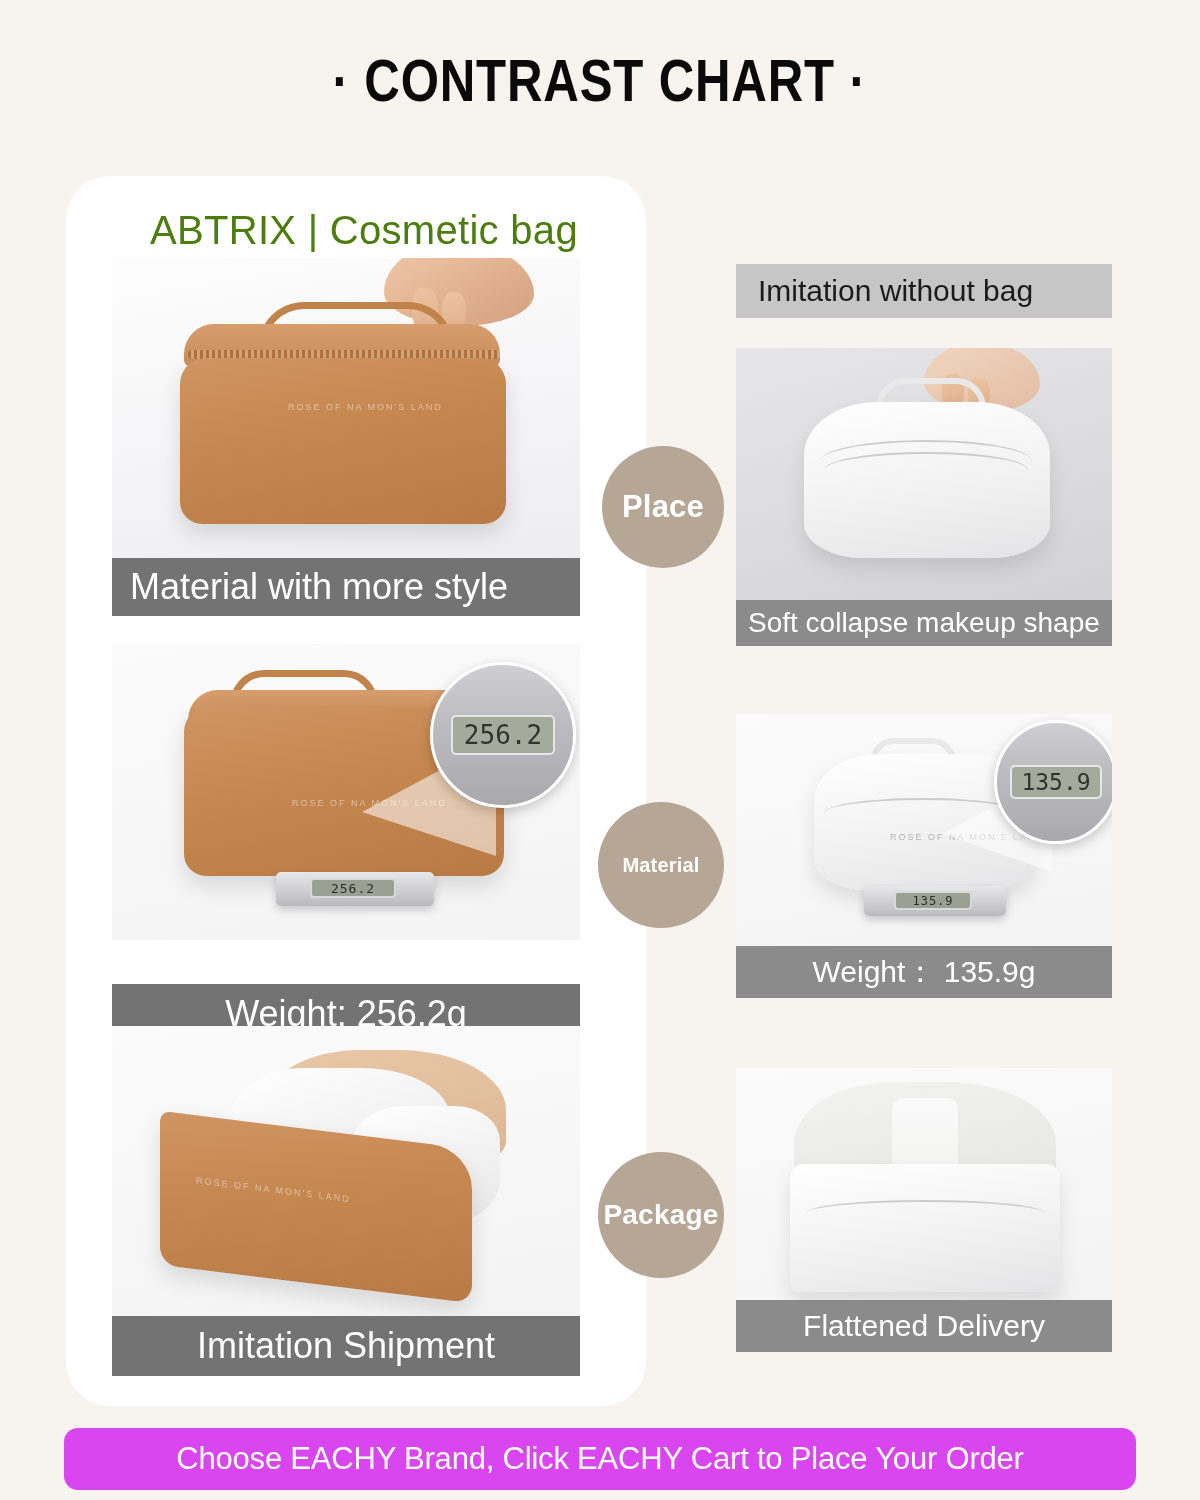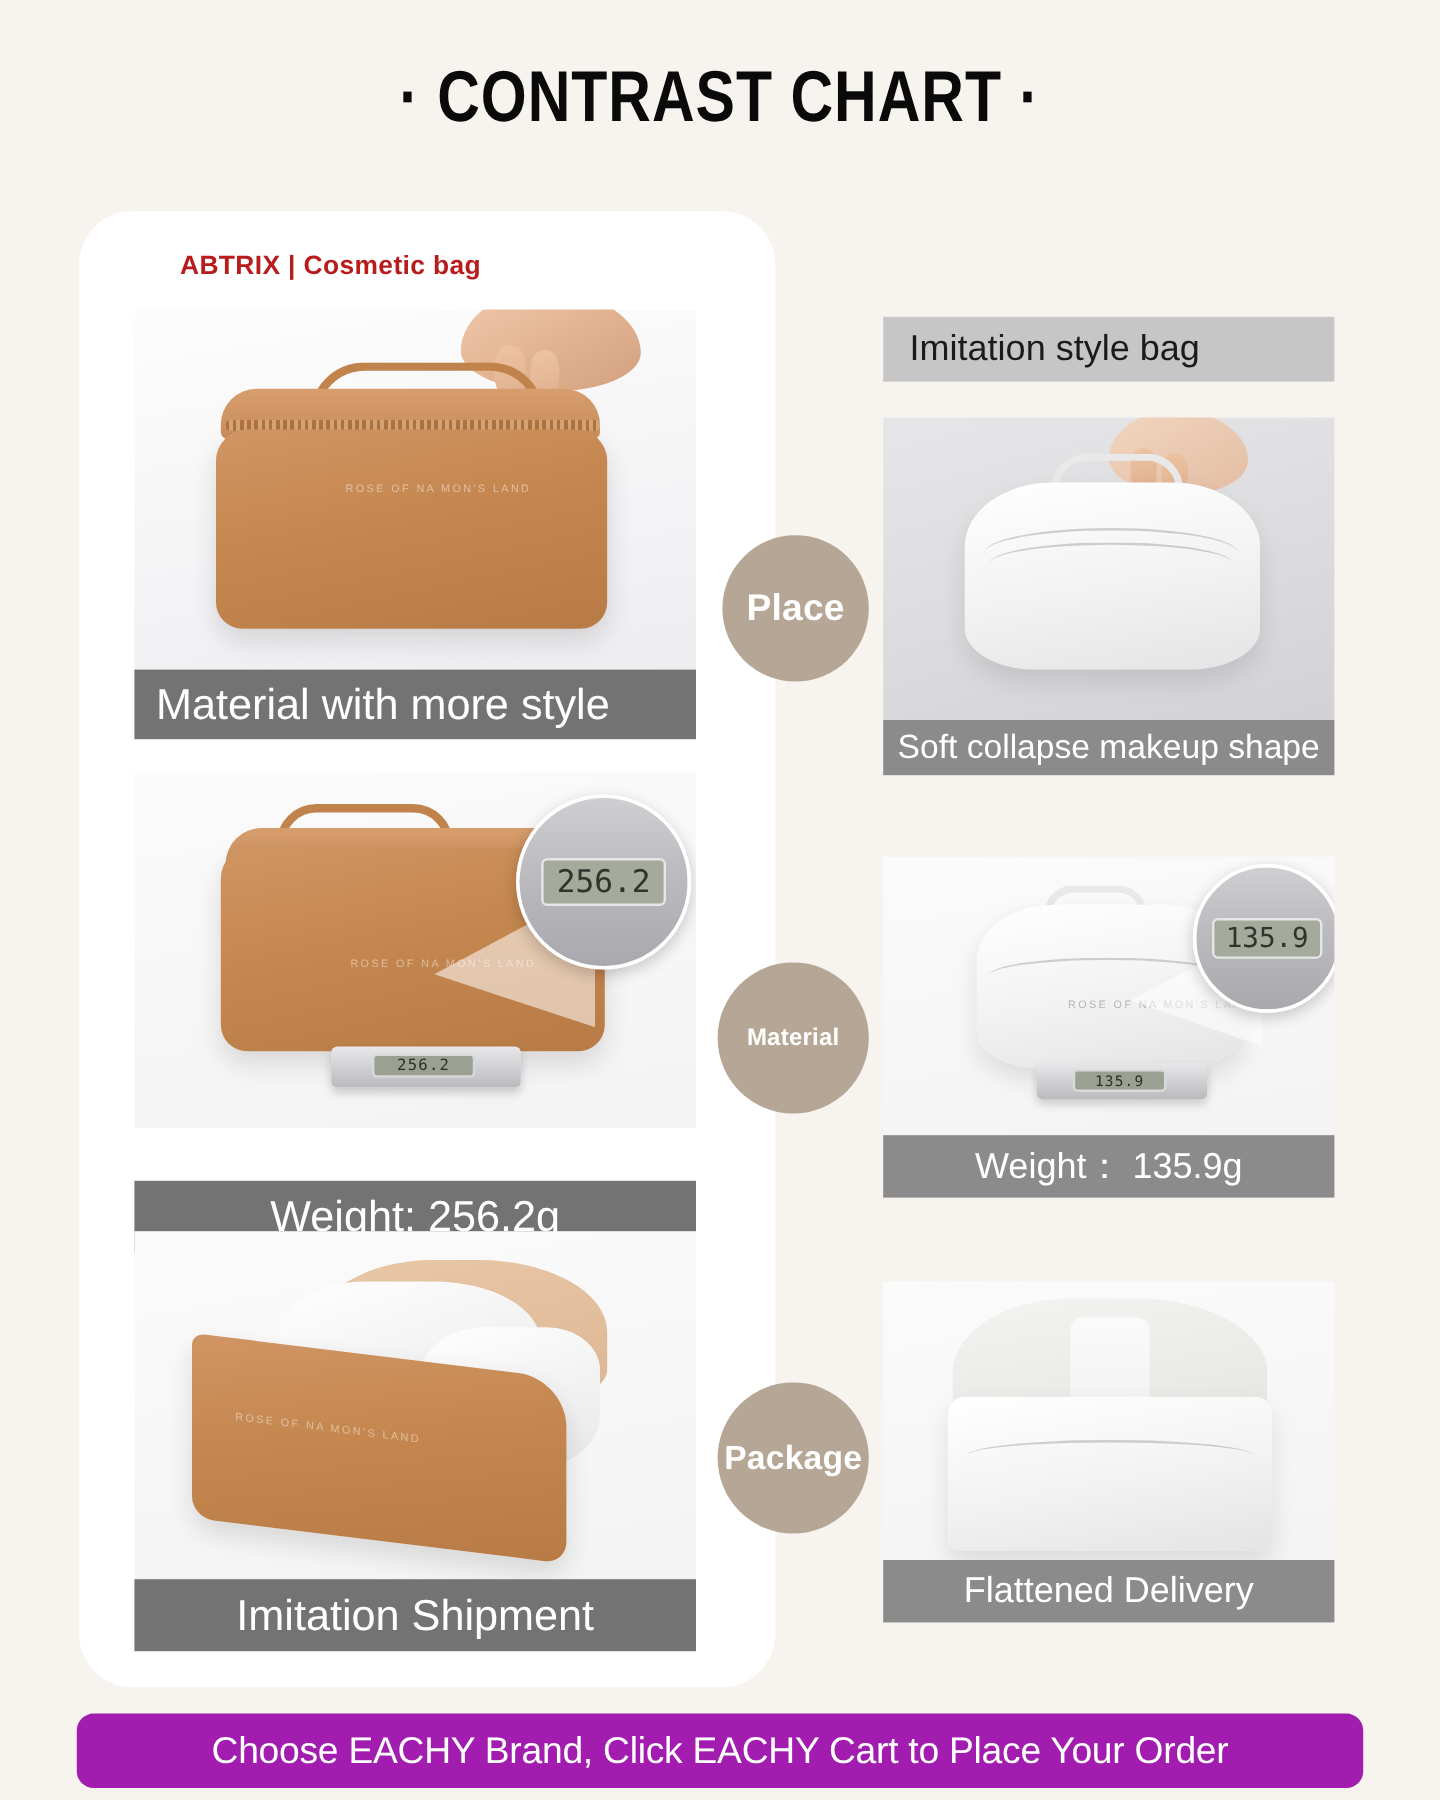--- a/index.html
+++ b/index.html
@@ -34,25 +34,24 @@
   .left-card {
     position: absolute;
     left: 66px; top: 176px;
     width: 580px; height: 1230px;
     background: #ffffff;
     border-radius: 44px;
   }
   .brand-line {
     position: absolute;
     left: 84px; top: 32px;
-    font-size: 22px;
-    color: #b91c1c;
+    font-size: 40px;
+    color: #4d7c0f;
     letter-spacing: 0.3px;
     white-space: nowrap;
-    font-weight: bold;
   }
 
   
   .photo {
     position: absolute;
     overflow: hidden;
     background: #f2f2f4;
   }
 
   
@@ -90,21 +89,21 @@
     color: #ffffff;
     font-weight: bold;
     letter-spacing: 0.2px;
   }
 
   
   .cta {
     position: absolute;
     left: 64px; top: 1428px;
     width: 1072px; height: 62px;
-    background: #a21caf;
+    background: #d946ef;
     border-radius: 14px;
     display: flex; align-items: center; justify-content: center;
     color: #ffffff;
     font-size: 31px;
     letter-spacing: -0.2px;
     white-space: nowrap;
   }
 
   
   .bg-white-soft { background: linear-gradient(170deg,#fdfdfd 0%,#f4f4f6 60%,#ededf0 100%); }
@@ -289,21 +288,21 @@
   <div class="liner" style="left:150px; top:24px; width:244px; height:120px;"></div>
   <div class="tissue" style="left:116px; top:42px; width:222px; height:130px;"></div>
   <div class="tissue" style="left:238px; top:80px; width:150px; height:118px; border-radius:36% 30% 38% 30%;"></div>
   <div class="zip-tan" style="left:50px; top:98px; width:300px; transform:rotate(9deg); transform-origin:left center;"></div>
   <div class="bag-tan" style="left:48px; top:104px; width:312px; height:154px; border-radius:10px 40px 18px 18px; transform:skewY(7deg);">
     <div class="emboss" style="left:36px; top:60px;">ROSE OF NA MON'S LAND</div>
   </div>
 </div>
 <div class="cap cap-left" style="left:112px; top:1316px; width:468px; height:60px; justify-content:center; font-size:36px;">Imitation Shipment</div>
 
-<div class="head-right">Imitation style bag</div>
+<div class="head-right">Imitation without bag</div>
 
 <div class="photo bg-gray-soft" style="left:736px; top:348px; width:376px; height:252px;">
   <div class="hand-white" style="left:188px; top:-6px; width:116px; height:70px;"></div>
   <div class="finger" style="left:206px; top:26px; width:22px; height:38px;"></div>
   <div class="finger" style="left:232px; top:30px; width:22px; height:36px;"></div>
   <div class="handle-white" style="left:140px; top:30px; width:110px; height:30px;"></div>
   <div class="bag-white" style="left:68px; top:54px; width:246px; height:156px;"></div>
   <div class="seam-white" style="left:84px; top:92px; width:212px; height:42px;"></div>
   <div class="seam-white" style="left:88px; top:104px; width:204px; height:36px;"></div>
 </div>

